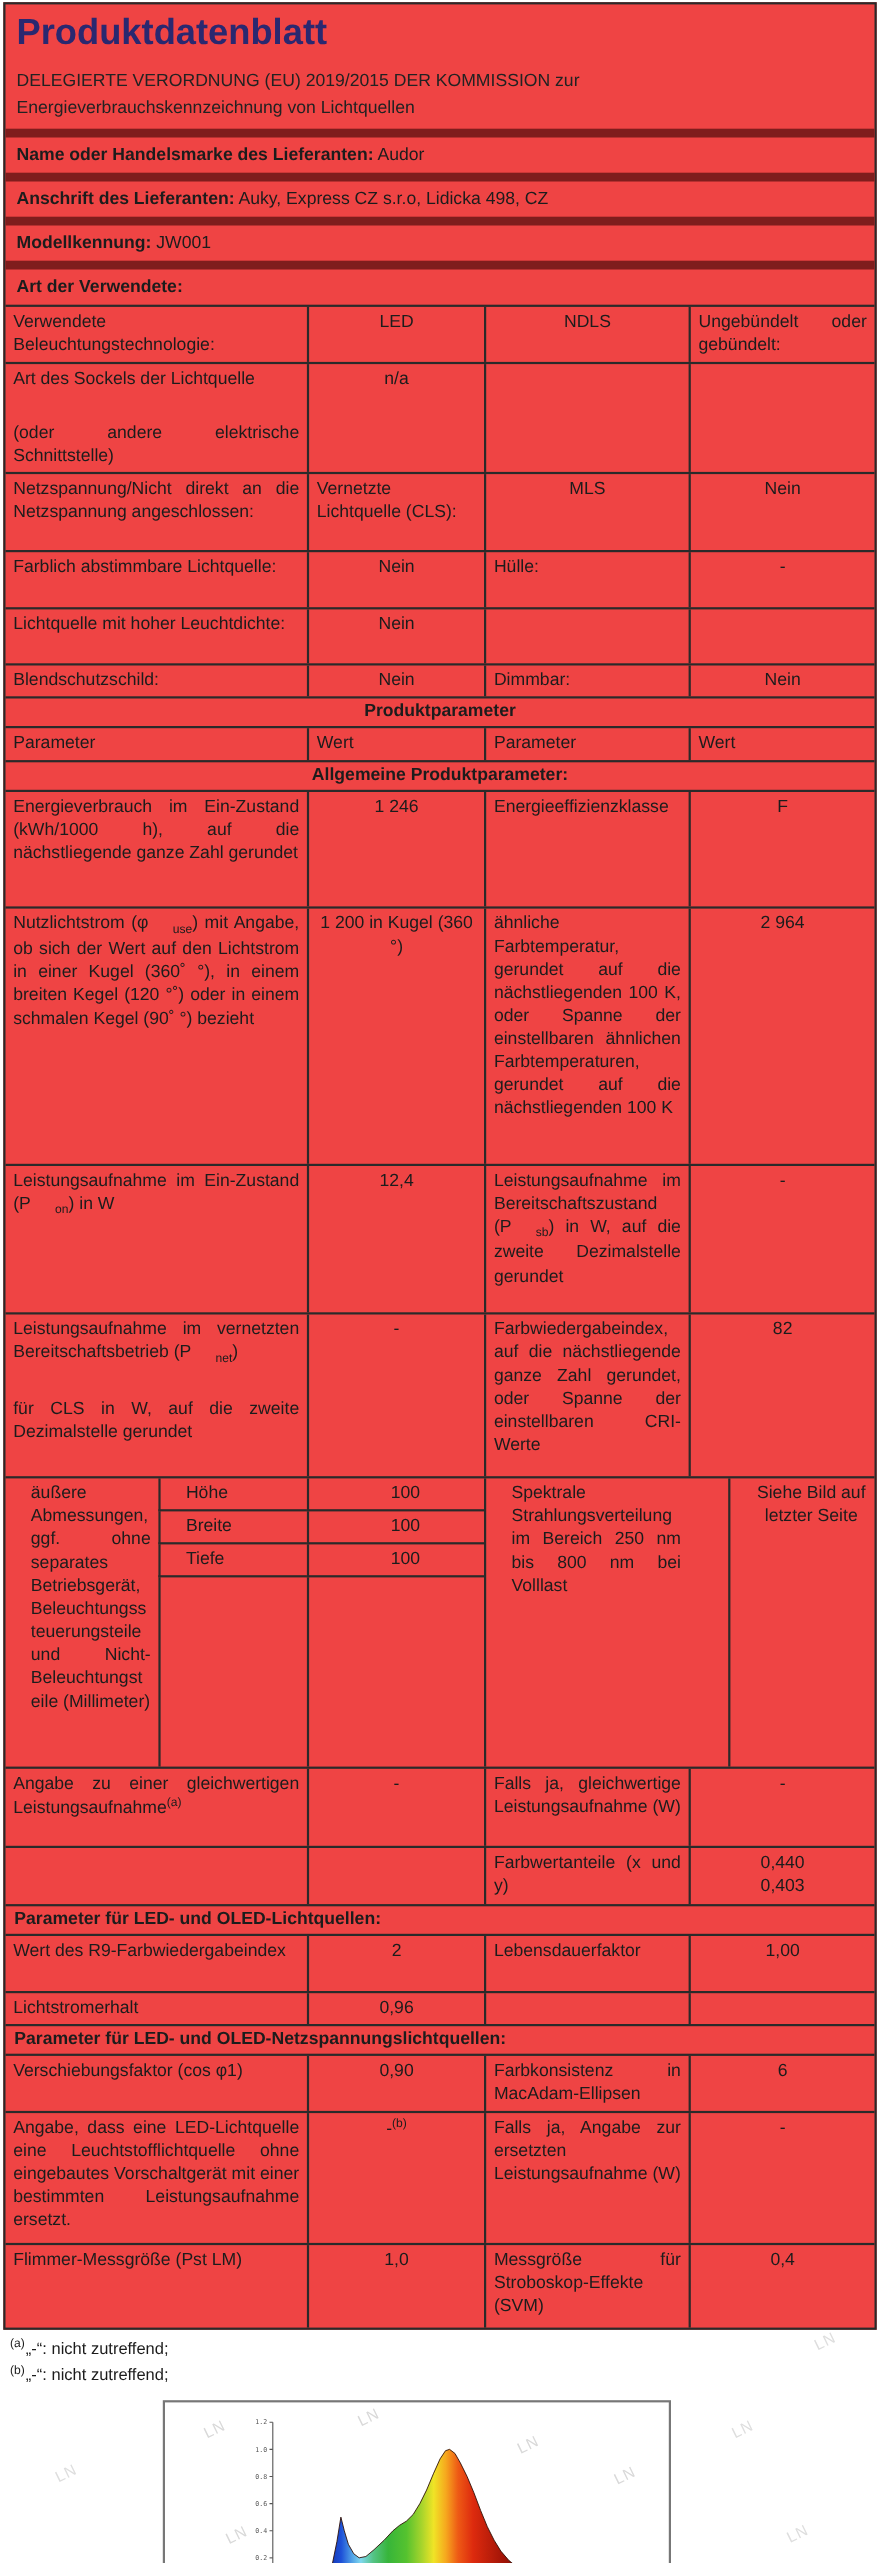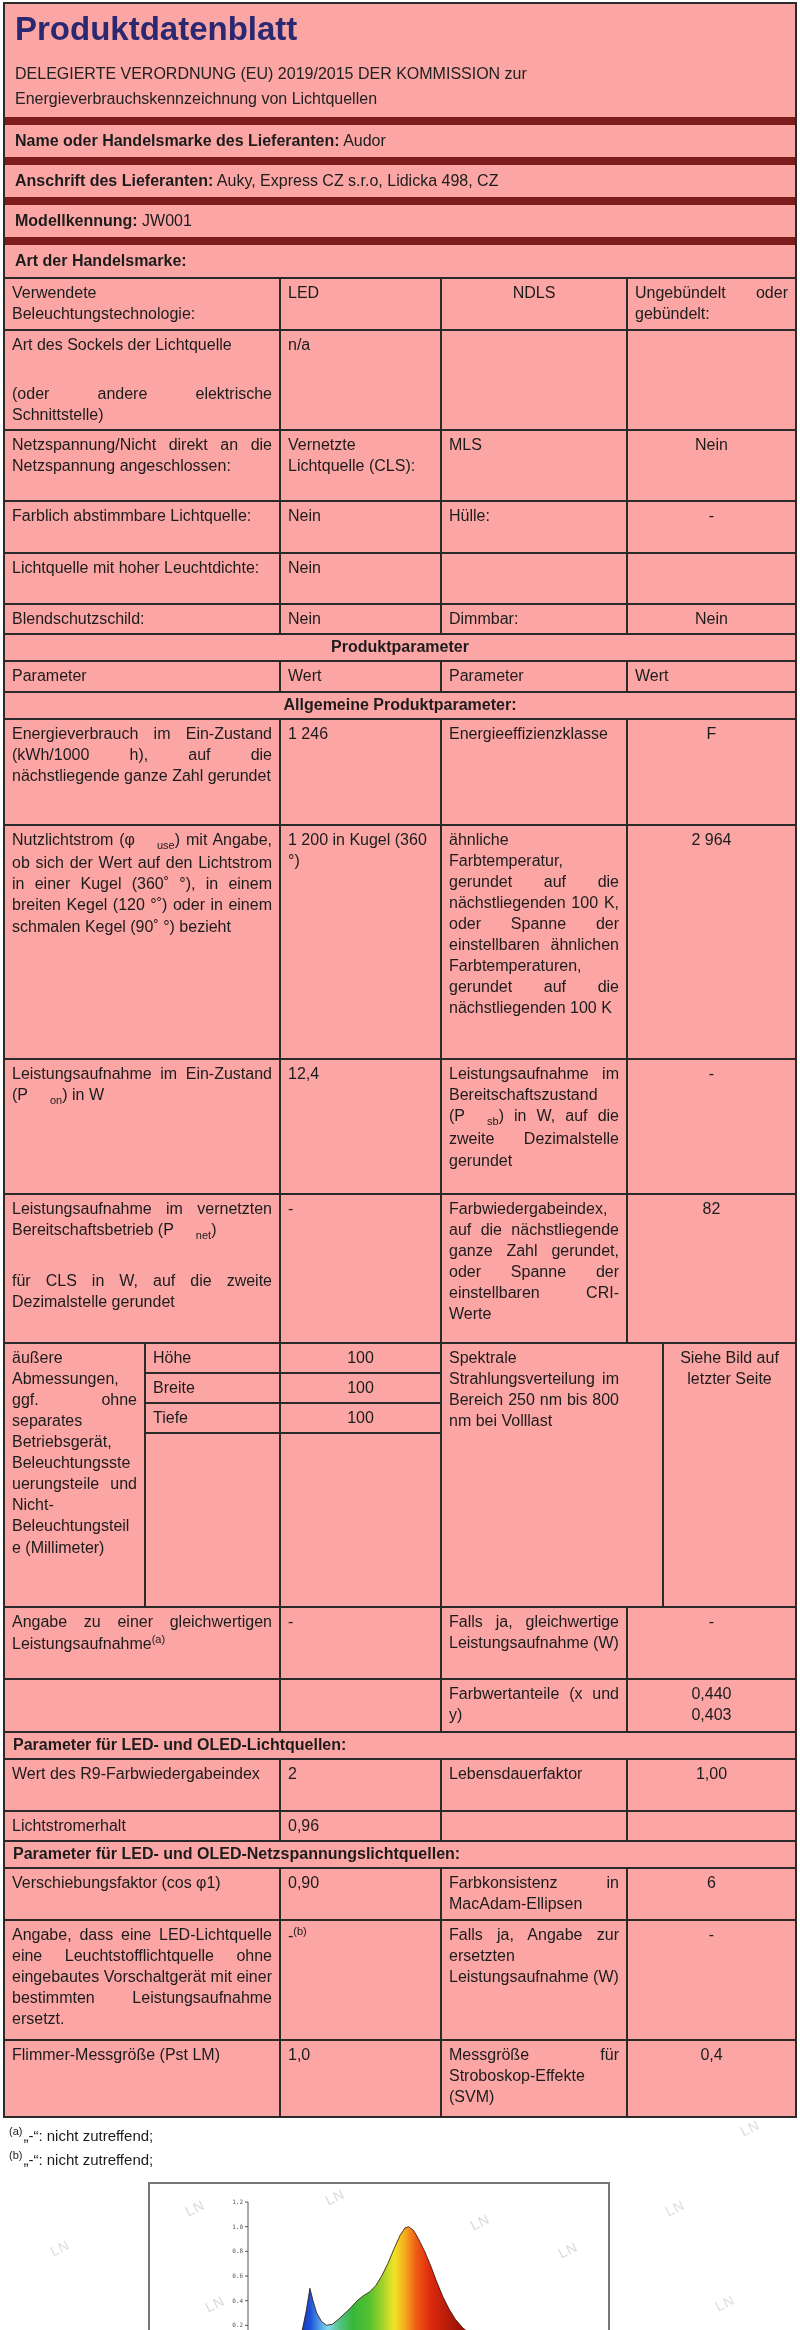--- a/index.html
+++ b/index.html
@@ -1,39 +1,39 @@
 <!DOCTYPE html>
 <html lang="de"><head>
 <meta charset="utf-8">
 <style>
   html,body{margin:0;padding:0;background:#fff;}
   body{width:800px;height:2330px;position:relative;overflow:hidden;
        font-family:"Liberation Sans",sans-serif;color:#1c1c1c;font-size:16px;}
   *{box-sizing:border-box;}
-  .doc{margin:2px 3px 0 3px;border:2px solid #2a2a2a;background:#fca5a5;}
+  .doc{margin:2px 3px 0 3px;border:2px solid #2a2a2a;background:#ef4444;}
   .title-block{padding:6px 10px 4px 10px;min-height:113px;}
   h1{margin:0 0 14px 0;font-size:33px;font-weight:bold;color:#2a2870;letter-spacing:0;}
   .reg{margin:0;font-size:16px;line-height:1.55;color:#222;}
   .hdr-row{border-top:8px solid #7f1d1d;padding:7px 10px;min-height:35px;}
   .b{font-weight:bold;}
   .row{display:grid;grid-template-columns:274px 161px 186px 1fr;border-top:2px solid #2a2a2a;}
   .cell{padding:3px 7px 4px 7px;line-height:1.32;}
   .c1{text-align:justify;hyphens:auto;}
-  .c2{border-left:2px solid #2a2a2a;}
+  .c2{border-left:2px solid #2a2a2a;text-align:center;}
   .c3{border-left:2px solid #2a2a2a;text-align:justify;hyphens:auto;}
   .c4{border-left:2px solid #2a2a2a;text-align:center;}
   .sec{border-top:2px solid #2a2a2a;font-weight:bold;padding:3px 8px;min-height:27px;}
   .center{text-align:center;}
   .p2gap{margin-top:28px;}
   sub{font-size:11px;padding-left:22px;}
   sup{font-size:11px;}
   
   .dims{display:grid;grid-template-columns:139px 135px 161px 186px 1fr;
         grid-template-rows:30px 30px 30px 1fr;border-top:2px solid #2a2a2a;}
-  .dcell{padding:3px 7px 4px 7px;line-height:1.32;}
+  .dcell{padding:3px 7px 4px 23px;line-height:1.32;}
   .dlabel{grid-column:1;grid-row:1/5;text-align:justify;hyphens:auto;overflow-wrap:break-word;}
   .dname{grid-column:2;border-left:2px solid #2a2a2a;border-bottom:2px solid #2a2a2a;}
   .dval{grid-column:3;border-left:2px solid #2a2a2a;border-bottom:2px solid #2a2a2a;text-align:center;}
   .gr1{grid-row:1;}.gr2{grid-row:2;}.gr3{grid-row:3;}
   .dfillA{grid-column:2;grid-row:4;border-left:2px solid #2a2a2a;}
   .dfillB{grid-column:3;grid-row:4;border-left:2px solid #2a2a2a;}
   .dp3{grid-column:4;grid-row:1/5;border-left:2px solid #2a2a2a;text-align:justify;hyphens:auto;}
   .dv4{grid-column:5;grid-row:1/5;border-left:2px solid #2a2a2a;text-align:center;margin-left:36px;}
   .footnotes{padding:6px 0 0 9px;font-size:15px;line-height:1.45;}
   .fn{margin:0 0 2px 0;}
@@ -64,21 +64,21 @@
   </div>
   <div class="hdr-row">
     <span class="b">Anschrift des Lieferanten:</span>
     <span>Auky, Express CZ s.r.o, Lidicka 498, CZ</span>
   </div>
   <div class="hdr-row">
     <span class="b">Modellkennung:</span>
     <span>JW001</span>
   </div>
   <div class="hdr-row" style="min-height:33px">
-    <span class="b">Art der Handelsmarke:</span>
+    <span class="b">Art der Verwendete:</span>
   </div>
 
   <div class="row" style="min-height:52px">
     <div class="cell c1">Verwendete Beleuchtungstechnologie:</div>
     <div class="cell c2">LED</div>
     <div class="cell c4">NDLS</div>
     <div class="cell c3">Ungebündelt oder gebündelt:</div>
   </div>
   <div class="row" style="min-height:82px">
     <div class="cell c1">

